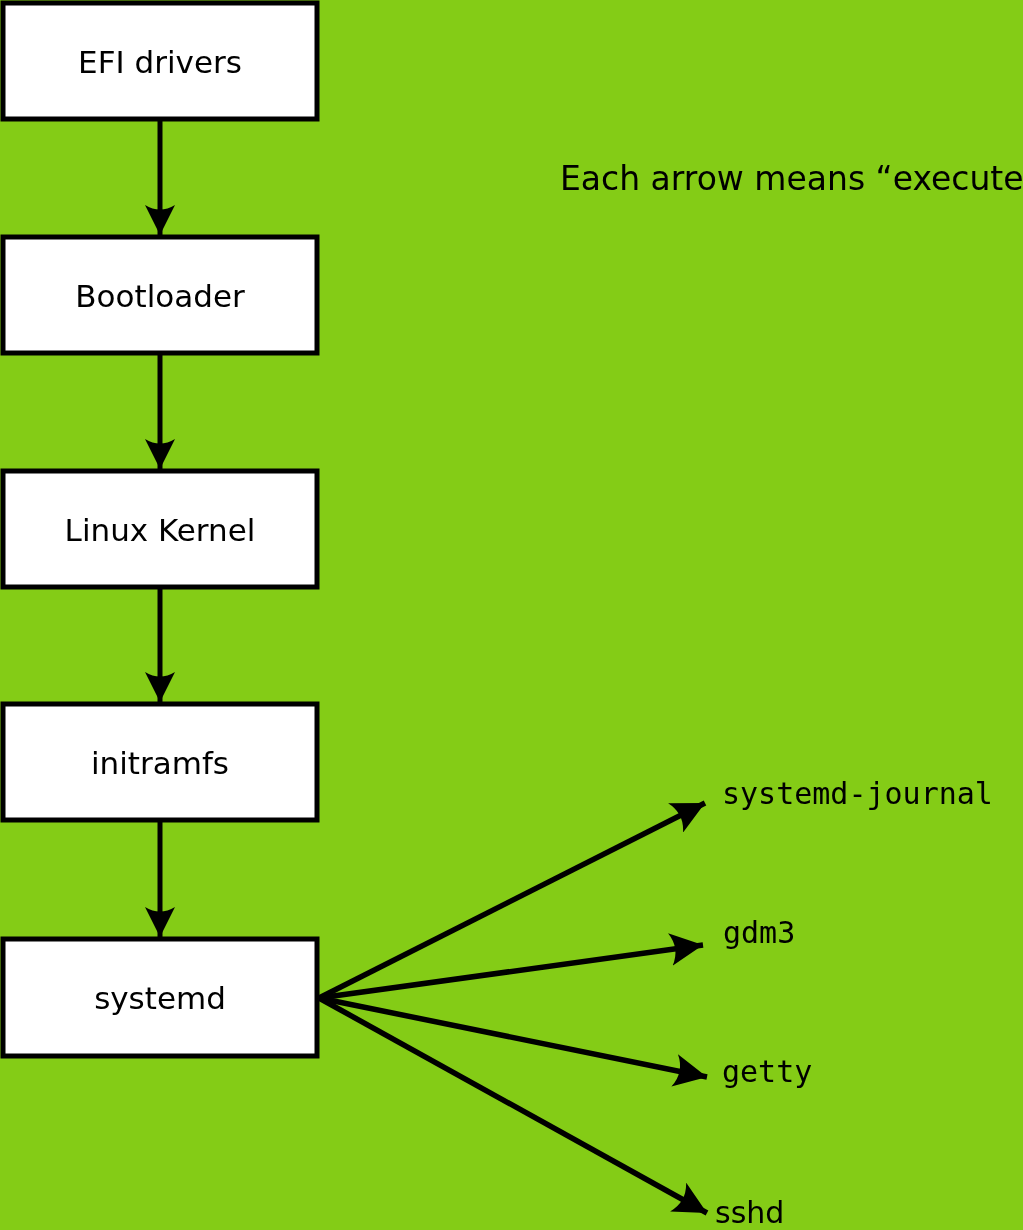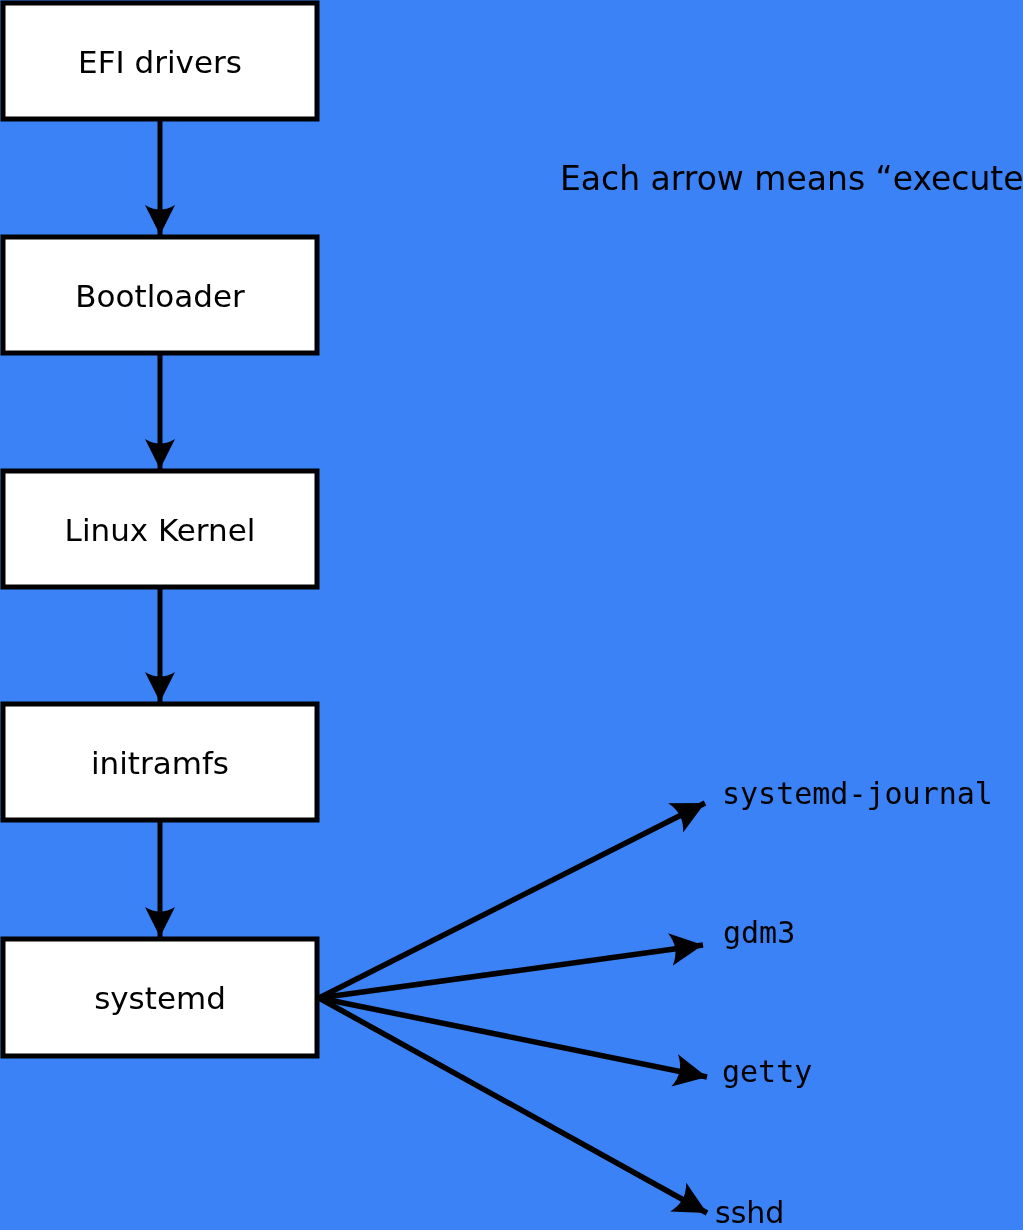--- a/index.html
+++ b/index.html
@@ -4,21 +4,21 @@
 <style>
   html, body {
     margin: 0;
     padding: 0;
     background: #ffffff;
   }
   .canvas {
     position: relative;
     width: 1023px;
     height: 1230px;
-    background: #3b82f6;
+    background: #84cc16;
     overflow: hidden;
   }
   svg { display: block; }
   .flow-box-rect {
     fill: #ffffff;
     stroke: #000000;
     stroke-width: 5;
   }
   .flow-box-label {
     font-family: "DejaVu Sans", "Liberation Sans", sans-serif;

